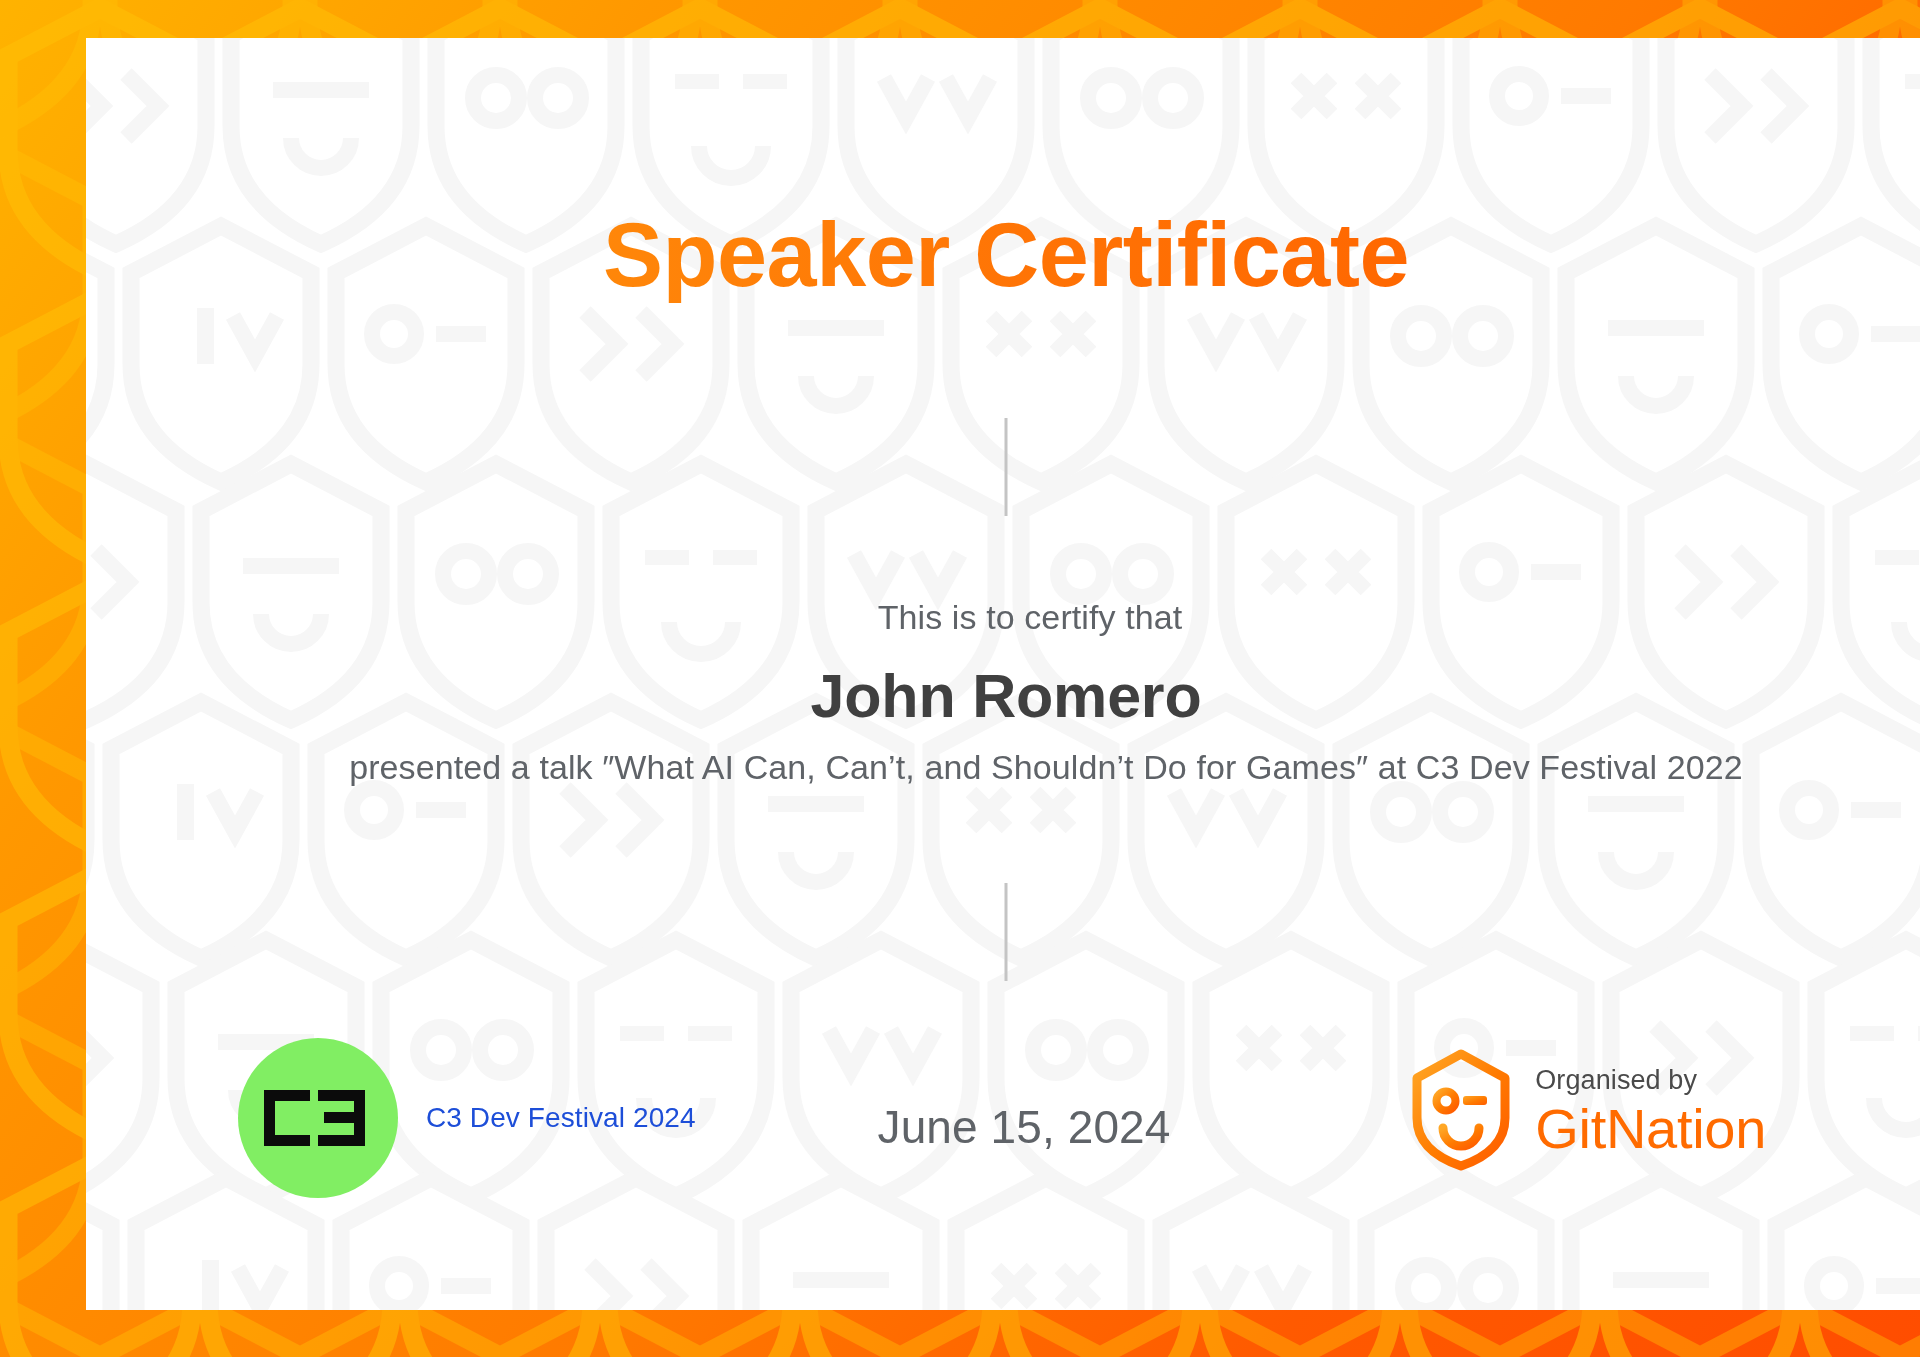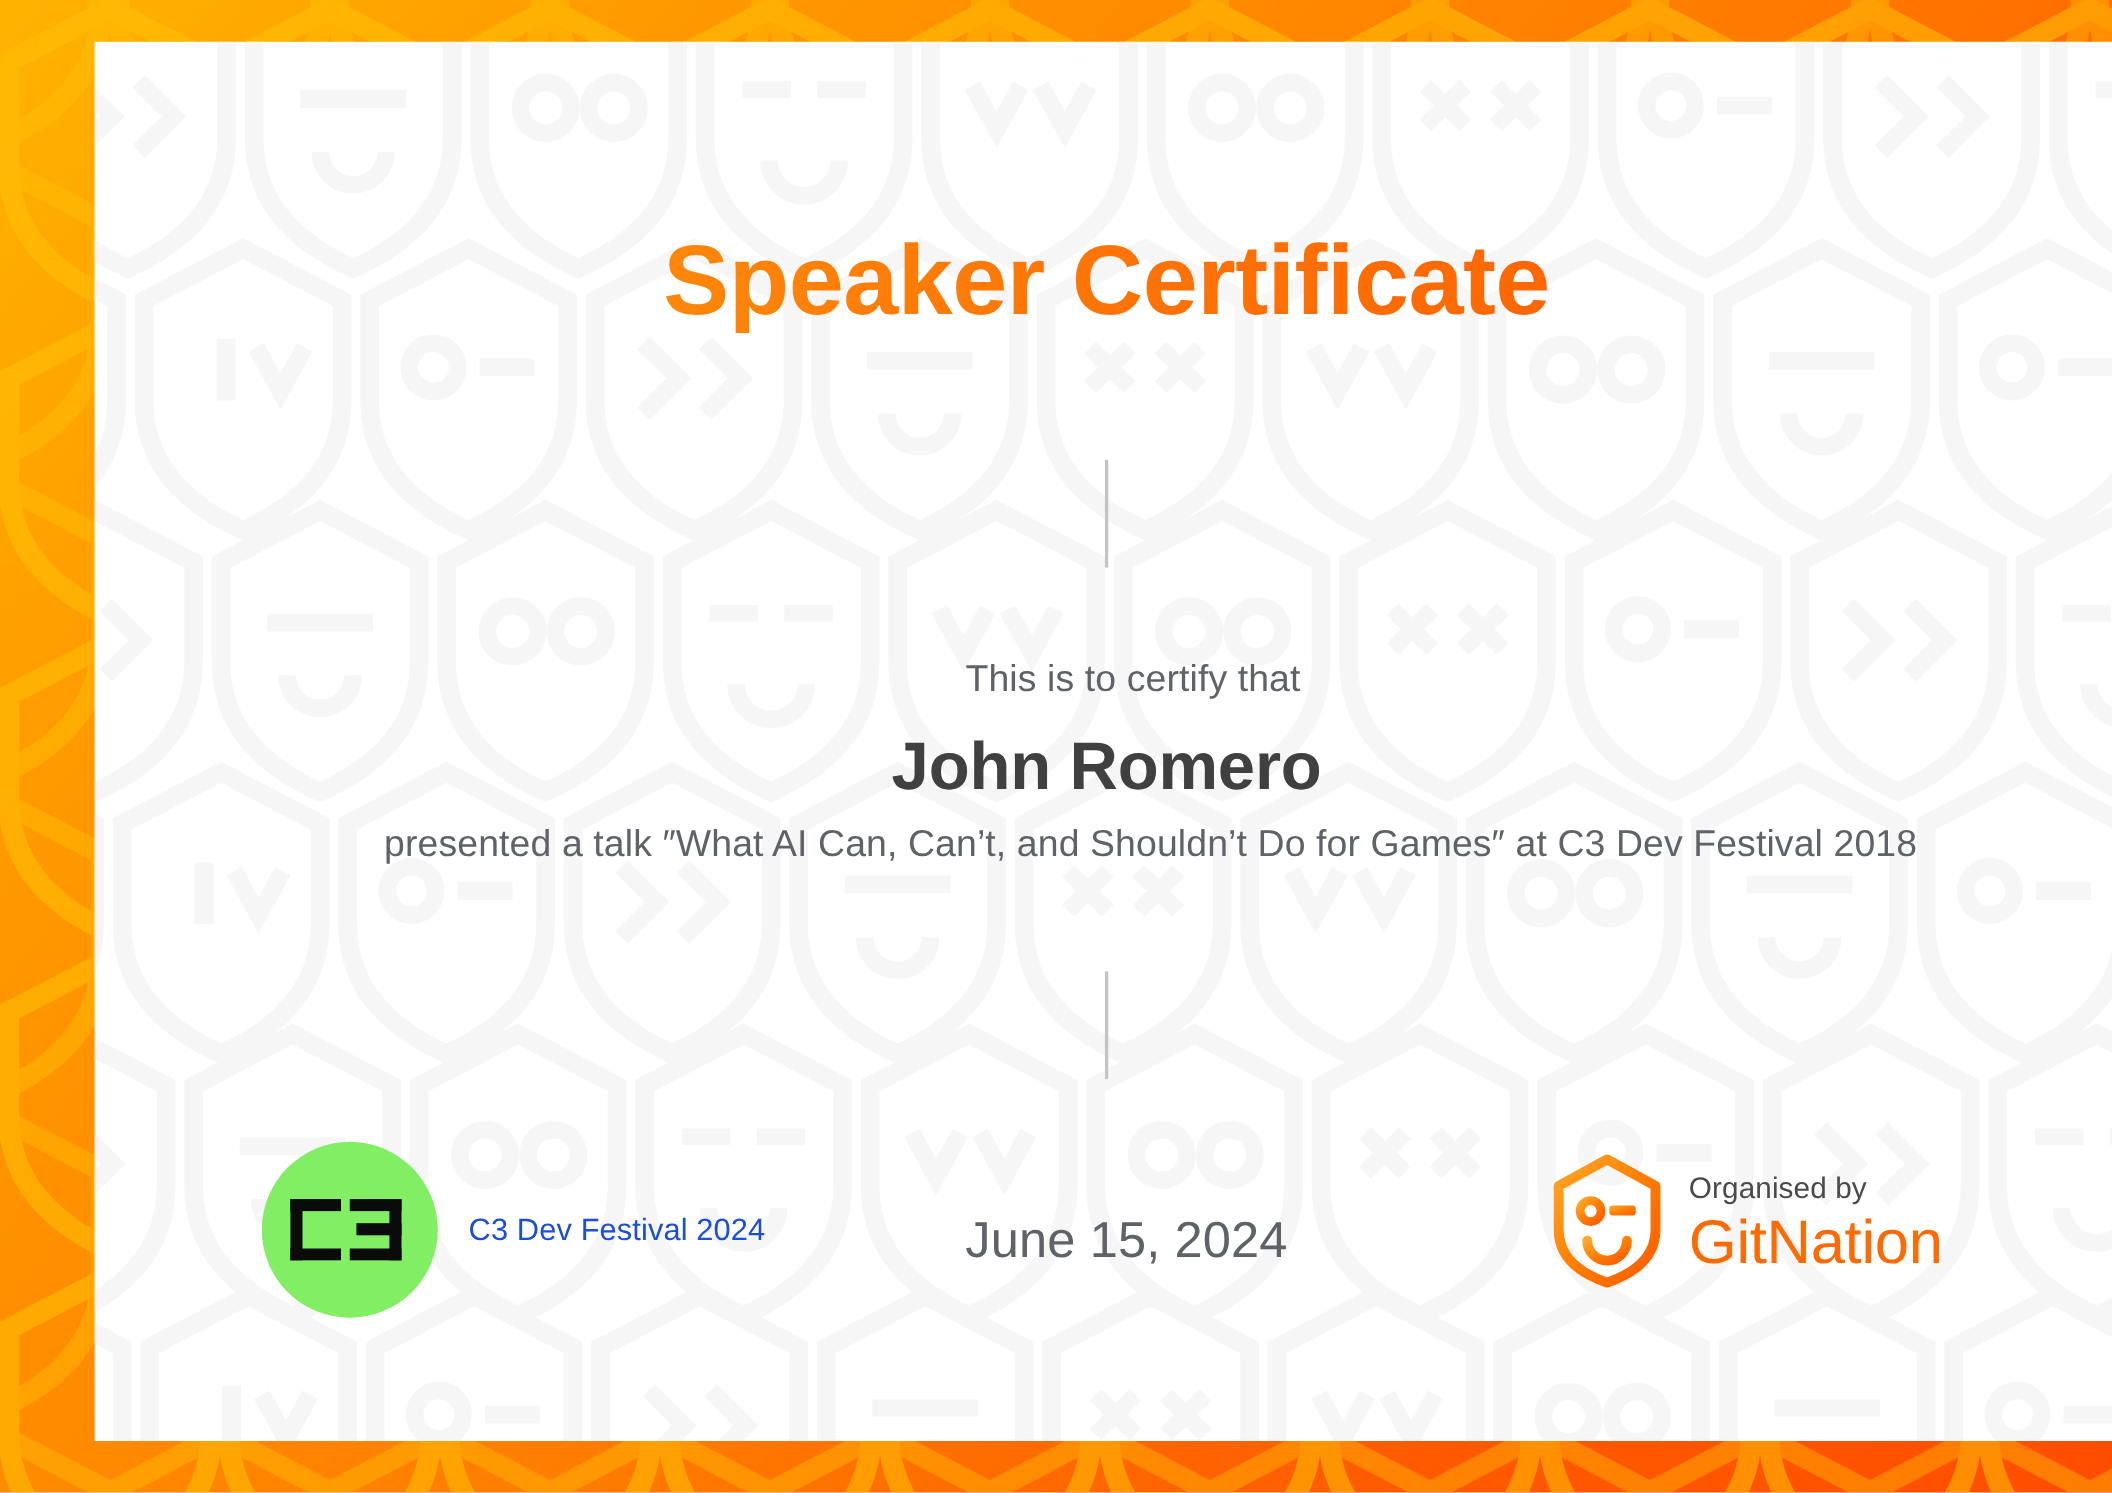--- a/index.html
+++ b/index.html
@@ -362,21 +362,21 @@
     <div id="card-content">
 
       <h1 id="certificate-title">Speaker Certificate</h1>
 
       <div id="divider-top" class="divider-rule"></div>
 
       <div id="certify-line">This is to certify that</div>
 
       <div id="recipient-name">John Romero</div>
 
-      <div id="talk-description">presented a talk ″What AI Can, Can’t, and Shouldn’t Do for Games″ at C3 Dev Festival 2018</div>
+      <div id="talk-description">presented a talk ″What AI Can, Can’t, and Shouldn’t Do for Games″ at C3 Dev Festival 2022</div>
 
       <div id="divider-bottom" class="divider-rule"></div>
 
       <div id="footer-row">
 
         <div id="event-badge">
           <div id="c3-logo-circle">
             <svg width="112" height="56" viewBox="0 0 112 56" aria-hidden="true">
 
               <rect x="2" y="0" width="46" height="11" fill="#0B0B0B"></rect>

